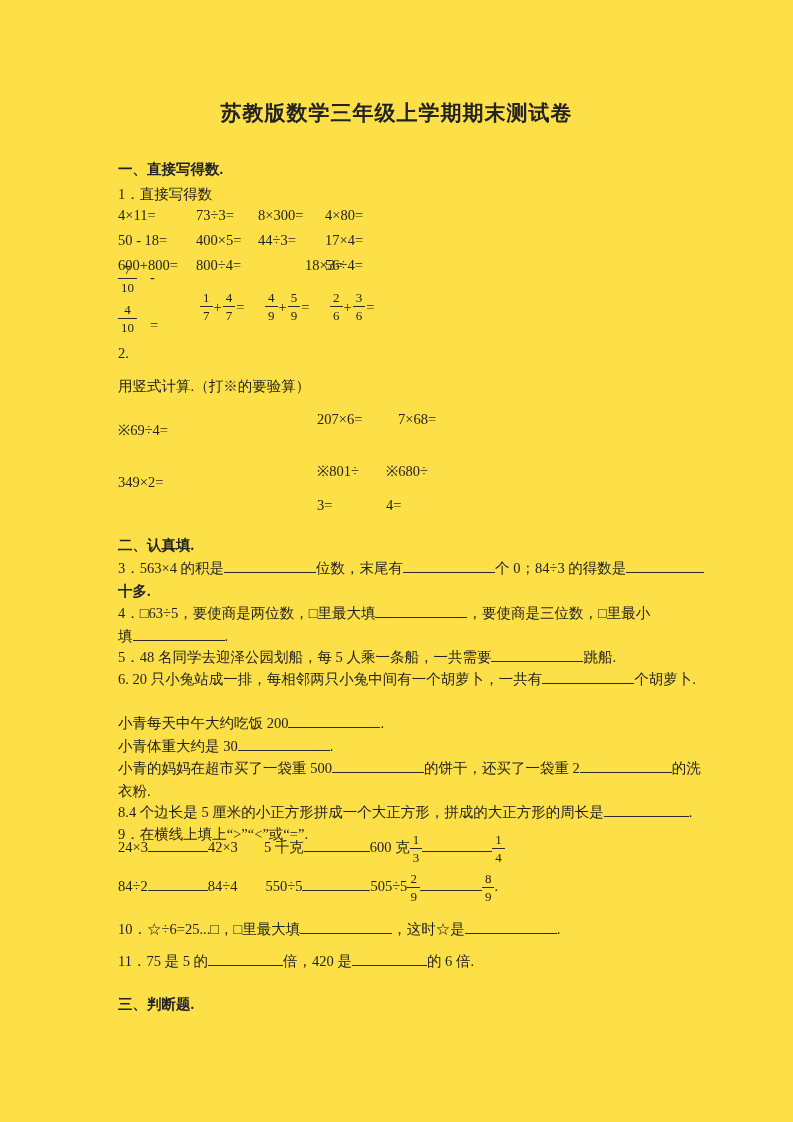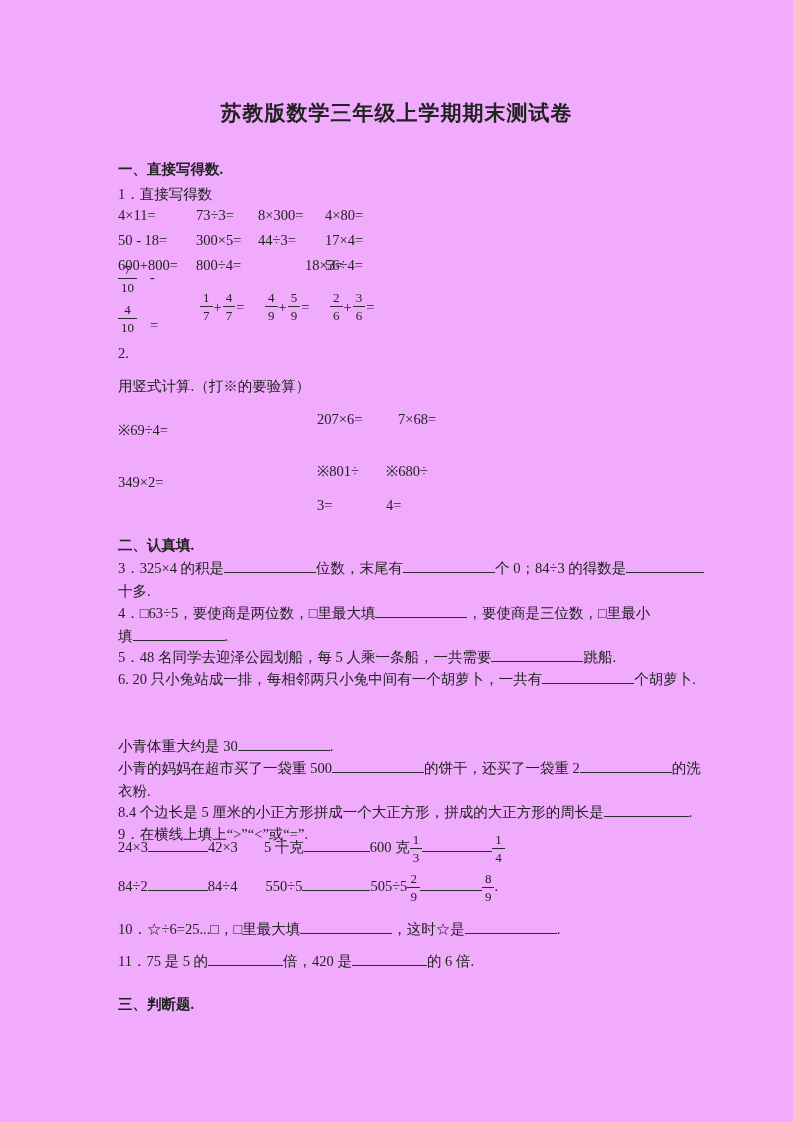--- a/index.html
+++ b/index.html
@@ -1,20 +1,20 @@
 <!DOCTYPE html>
 <html><head>
 <meta charset="utf-8">
 <style>
   html, body { margin: 0; padding: 0; background: #ffffff; }
   .page {
     position: relative;
     width: 793px;
     height: 1122px;
-    background: #f0abfc;
+    background: #fde047;
     font-family: "Liberation Serif", "DejaVu Serif", serif;
     color: #222222;
     font-size: 14.5px;
     overflow: hidden;
   }
   .ln {
     position: absolute;
     white-space: nowrap;
     line-height: 22px;
   }
@@ -71,21 +71,21 @@
 
   <div class="ln b" style="left:118px; top:158px;">一、直接写得数.</div>
   <div class="ln" style="left:118px; top:183px;">1．直接写得数</div>
 
   <div class="ln" style="left:118px; top:204px;">4×11=</div>
   <div class="ln" style="left:196px; top:204px;">73÷3=</div>
   <div class="ln" style="left:258px; top:204px;">8×300=</div>
   <div class="ln" style="left:325px; top:204px;">4×80=</div>
 
   <div class="ln" style="left:118px; top:229px;">50 - 18=</div>
-  <div class="ln" style="left:196px; top:229px;">300×5=</div>
+  <div class="ln" style="left:196px; top:229px;">400×5=</div>
   <div class="ln" style="left:258px; top:229px;">44÷3=</div>
   <div class="ln" style="left:325px; top:229px;">17×4=</div>
 
   <div class="ln" style="left:118px; top:254px;">600+800=</div>
   <div class="ln" style="left:196px; top:254px;">800÷4=</div>
   <div class="ln" style="left:258px; top:254px;margin-left:47px;">18×3=</div>
   <div class="ln" style="left:325px; top:254px;">56÷4=</div>
 
   <div class="ln" style="left:118px; top:263px; line-height:1;">
     <span class="fr"><span class="fn">7</span><span class="fd">10</span></span>
@@ -114,39 +114,42 @@
   <div class="ln" style="left:118px; top:419px;">※69÷4=</div>
   <div class="ln" style="left:317px; top:460px;">※801÷</div>
   <div class="ln" style="left:386px; top:460px;">※680÷</div>
   <div class="ln" style="left:118px; top:471px;">349×2=</div>
   <div class="ln" style="left:317px; top:494px;">3=</div>
   <div class="ln" style="left:386px; top:494px;">4=</div>
 
   <div class="ln b" style="left:118px; top:534px;">二、认真填.</div>
 
   <div class="ln" style="left:118px; top:557px;">
-    <span>3．325×4 的积是</span><span class="blank w92"></span><span>位数，末尾有</span><span class="blank w92"></span><span>个 0；84÷3 的得数是</span><span class="blank w78"></span>
+    <span>3．563×4 的积是</span><span class="blank w92"></span><span>位数，末尾有</span><span class="blank w92"></span><span>个 0；84÷3 的得数是</span><span class="blank w78"></span>
   </div>
-  <div class="ln" style="left:118px; top:580px;">十多.</div>
+  <div class="ln" style="left:118px; top:580px;font-weight:bold;">十多.</div>
 
   <div class="ln" style="left:118px; top:602px;">
     <span>4．□63÷5，要使商是两位数，□里最大填</span><span class="blank w92"></span><span>，要使商是三位数，□里最小</span>
   </div>
   <div class="ln" style="left:118px; top:625px;">
     <span>填</span><span class="blank w92"></span><span>.</span>
   </div>
 
   <div class="ln" style="left:118px; top:646px;">
     <span>5．48 名同学去迎泽公园划船，每 5 人乘一条船，一共需要</span><span class="blank w92"></span><span>跳船.</span>
   </div>
 
   <div class="ln" style="left:118px; top:668px;">
     <span>6. 20 只小兔站成一排，每相邻两只小兔中间有一个胡萝卜，一共有</span><span class="blank w92"></span><span>个胡萝卜.</span>
   </div>
 
+  <div class="ln" style="left:118px; top:712px;">
+    <span>小青每天中午大约吃饭 200</span><span class="blank w92"></span><span>.</span>
+  </div>
   <div class="ln" style="left:118px; top:735px;">
     <span>小青体重大约是 30</span><span class="blank w92"></span><span>.</span>
   </div>
   <div class="ln" style="left:118px; top:757px;">
     <span>小青的妈妈在超市买了一袋重 500</span><span class="blank w92"></span><span>的饼干，还买了一袋重 2</span><span class="blank w92"></span><span>的洗</span>
   </div>
   <div class="ln" style="left:118px; top:780px;">衣粉.</div>
 
   <div class="ln" style="left:118px; top:801px;">
     <span>8.4 个边长是 5 厘米的小正方形拼成一个大正方形，拼成的大正方形的周长是</span><span class="blank w85"></span><span>.</span>

